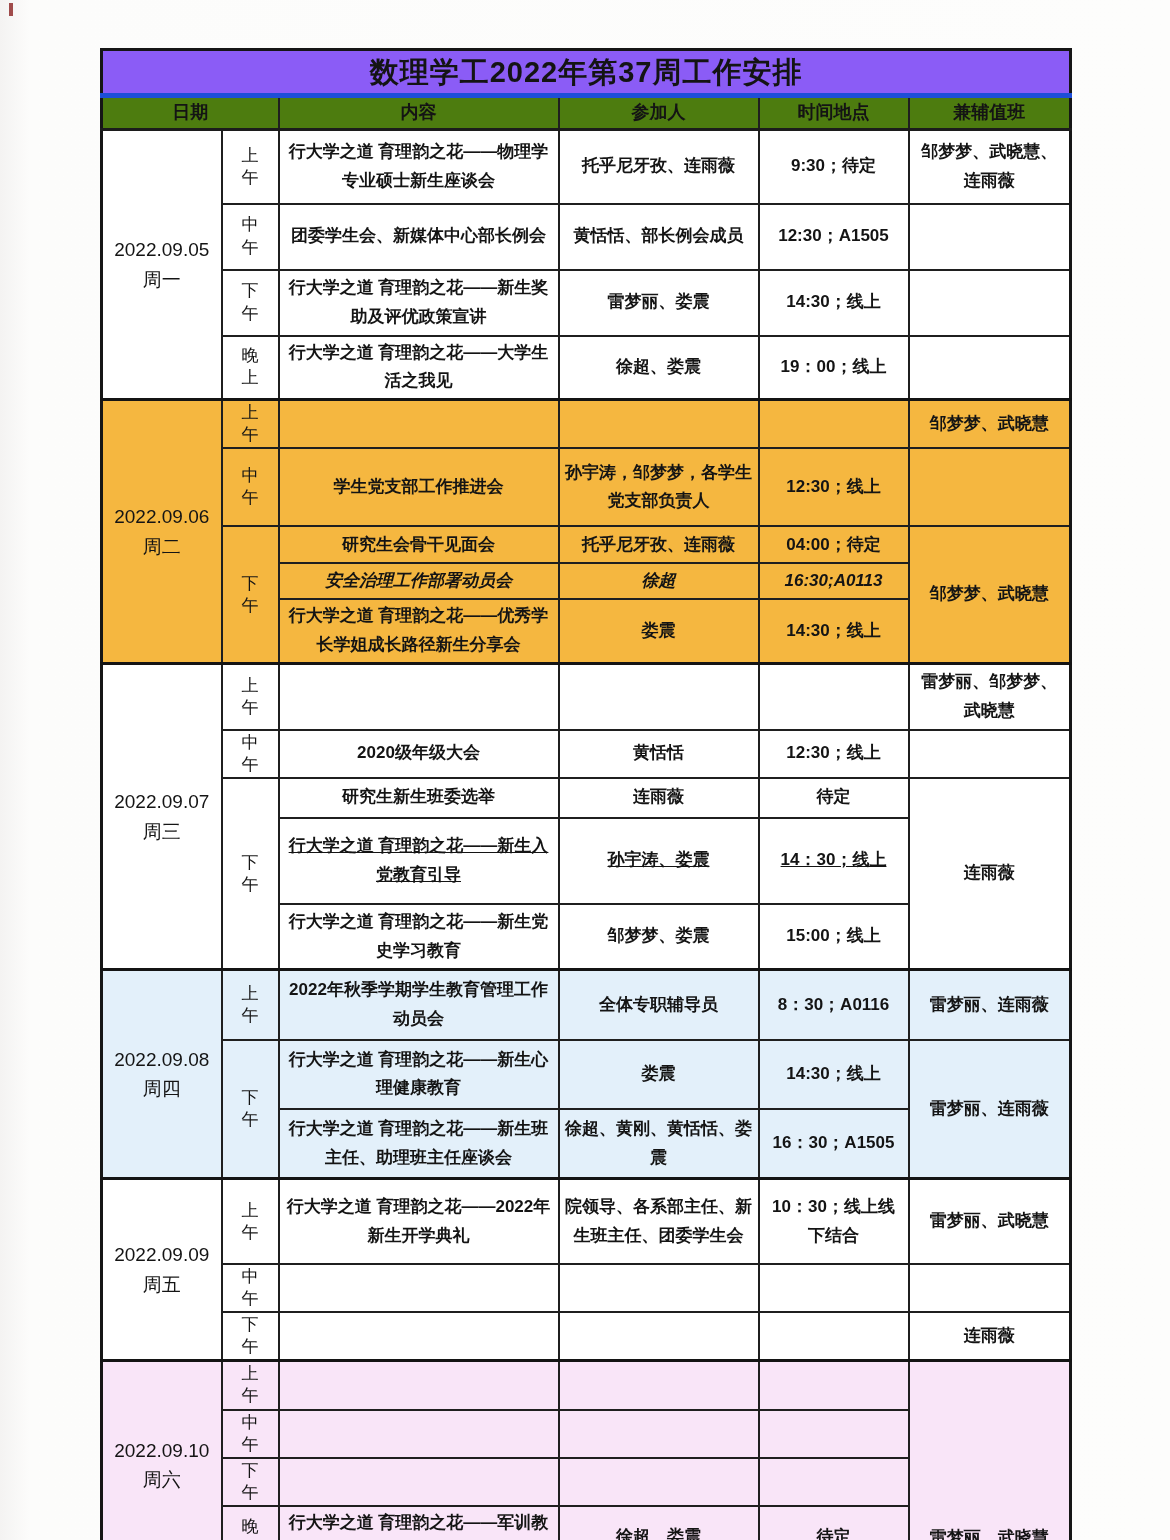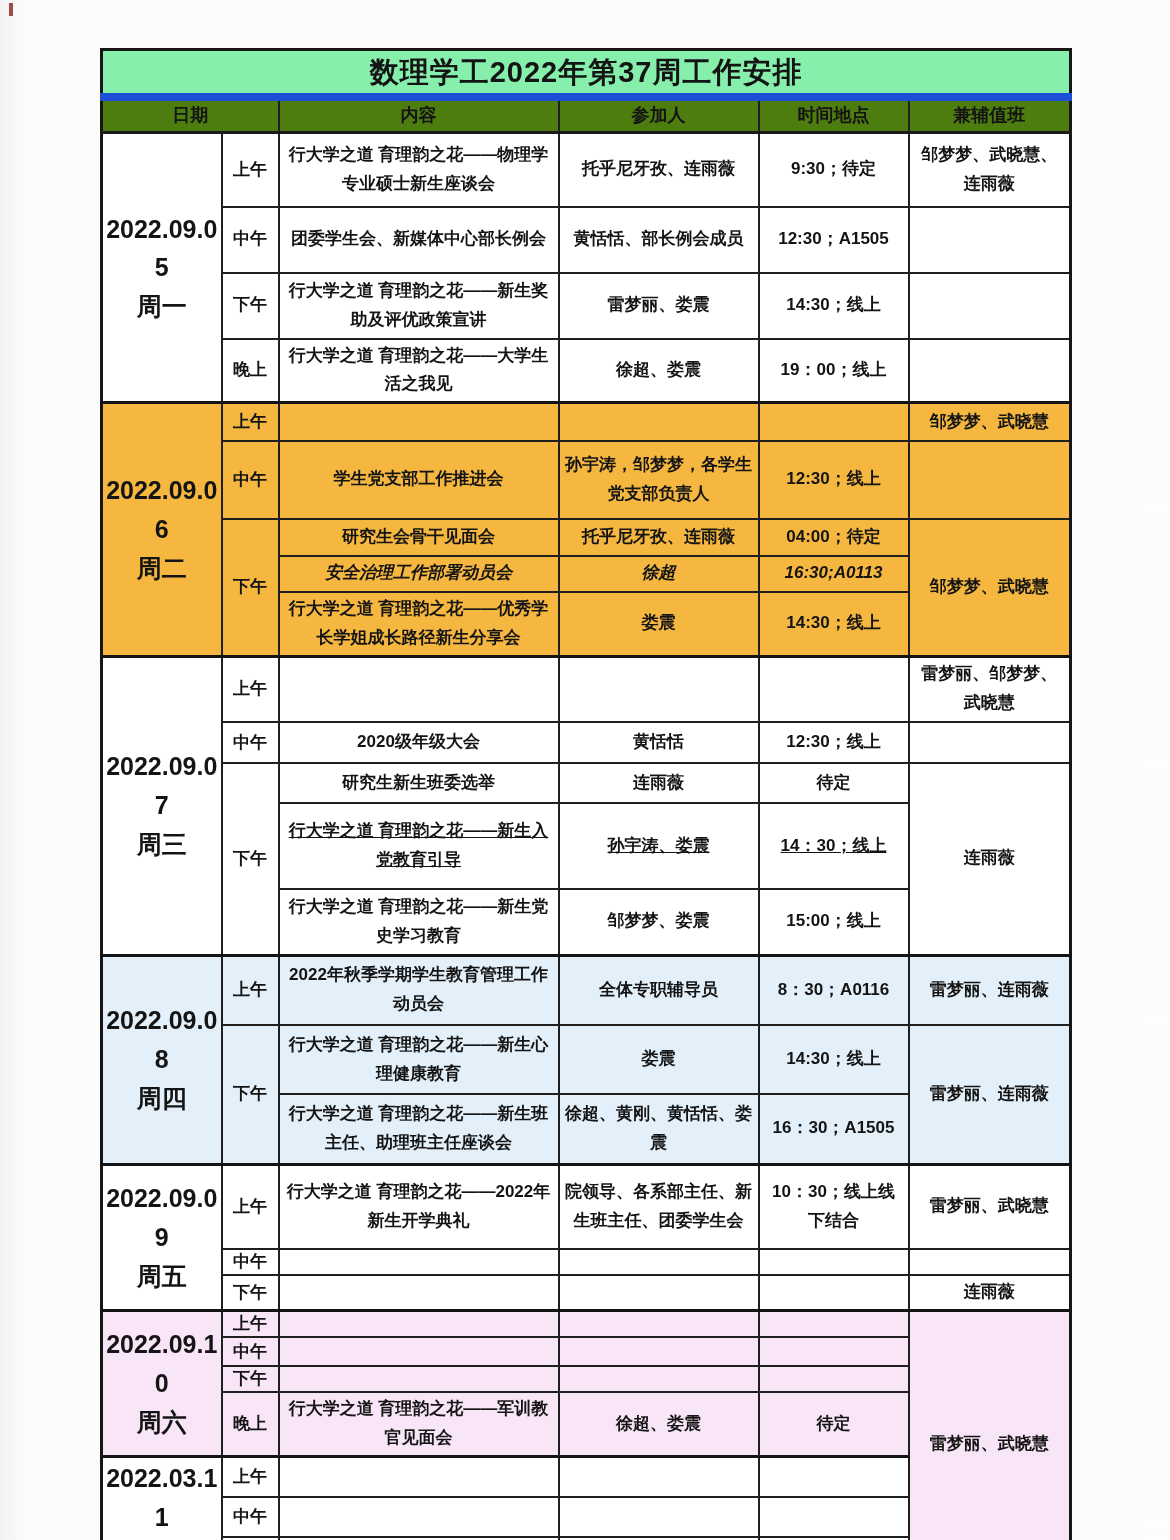--- a/index.html
+++ b/index.html
@@ -55,42 +55,42 @@
     word-break: break-word;
     overflow: hidden;
   }
   tr.title-row td {
     font-size: 29px;
     font-weight: 700;
     letter-spacing: 1px;
     line-height: 1.25;
     height: 40px;
     padding: 1px 4px;
-    border-bottom: 8px solid #1d4ed8;
-    background: #86efac;
+    border-bottom: 5px solid #1d4ed8;
+    background: #8b5cf6;
   }
   tr.header-row th {
     height: 28px;
     font-size: 18px;
     font-weight: 700;
     line-height: 1.2;
     padding: 1px 4px;
     background: #4d7c0f;
     border-bottom: 3px solid #1c1c1c;
   }
   td.cell-date {
-    font-size: 25px;
-    font-weight: 700;
+    font-size: 19px;
+    font-weight: 400;
     line-height: 1.55;
     padding: 1px 2px;
   }
   td.cell-slot {
-    font-weight: 700;
+    font-weight: 400;
     line-height: 1.3;
-    padding: 1px 10px;
+    padding: 1px 17px;
     margin-left: 9px;
   }
   tr.theme-white td { background: var(--theme-white, #fff); }
   tr.theme-orange td { background: var(--theme-orange, #F5B740); }
   tr.theme-blue td { background: var(--theme-blue, #E3F0FA); }
   tr.theme-pink td { background: var(--theme-pink, #F9E5F8); }
   tr.day-start td { border-top: 3px solid #141414; }
 </style>
 </head>
 <body>

